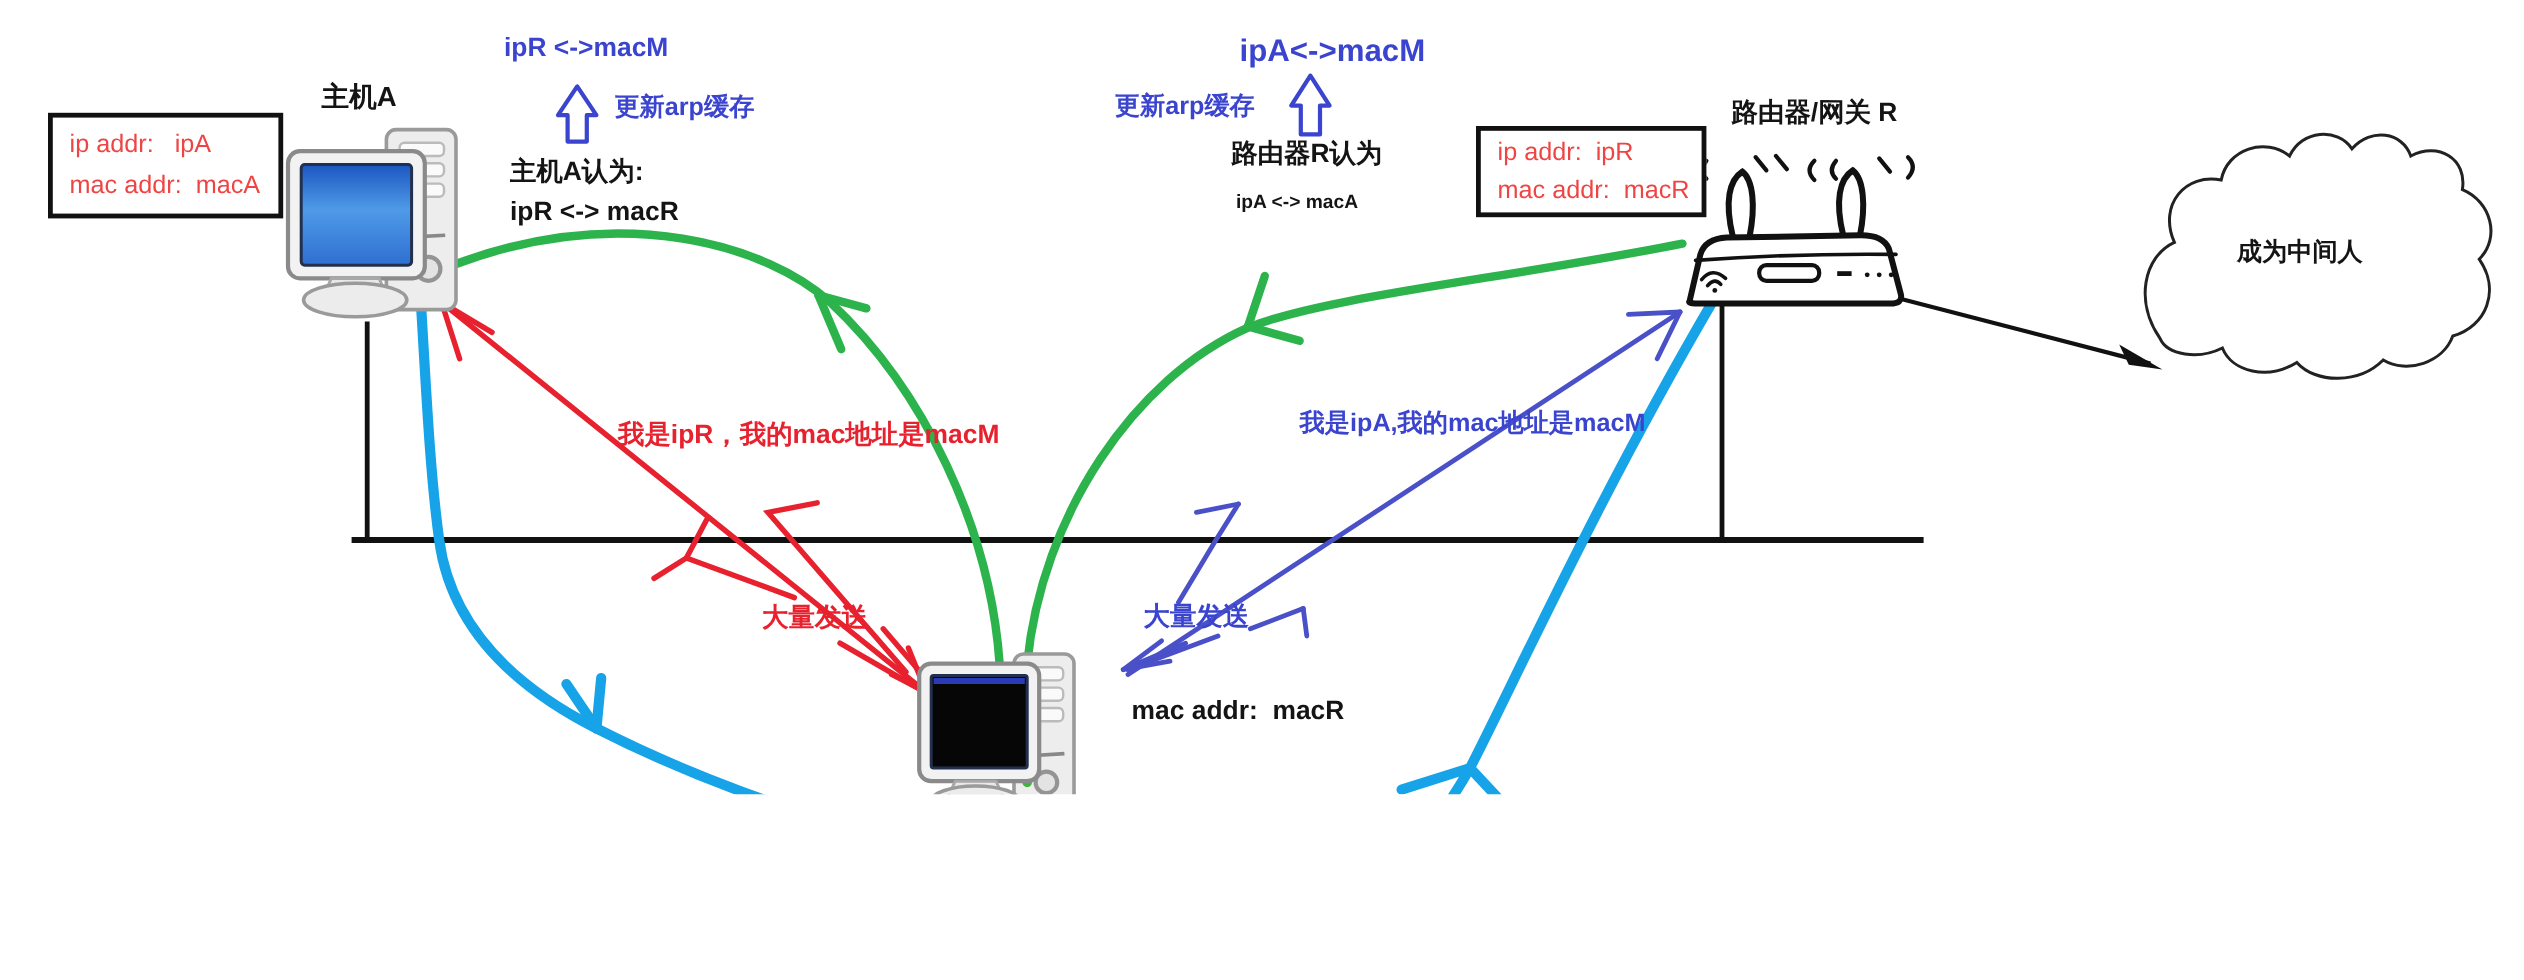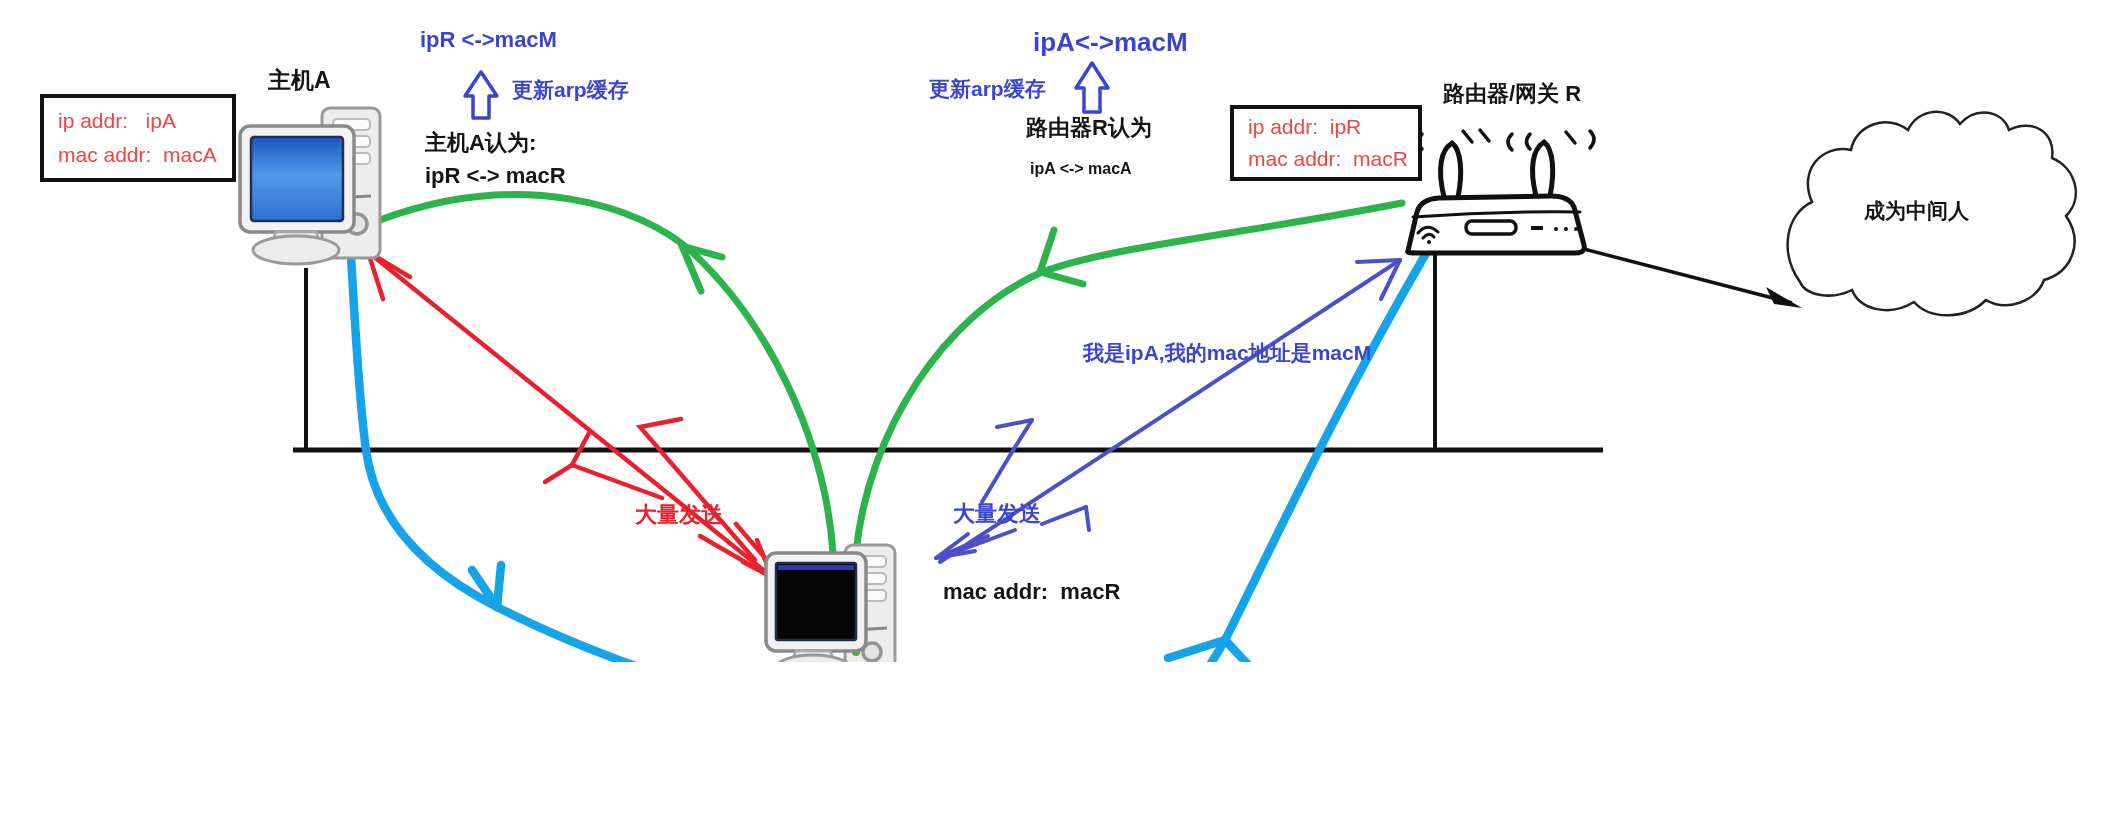--- a/index.html
+++ b/index.html
@@ -172,20 +172,21 @@
 
   <div class="infobox" style="left:1230px;top:105px;width:192px;height:76px;gap:8px;">
     <div class="line">ip addr:  ipR</div>
     <div class="line">mac addr:  macR</div>
   </div>
 
   <div class="txt black" style="left:1443px;top:82px;font-size:22px;">路由器/网关 R</div>
 
   <div class="txt black" style="left:1864px;top:199px;font-size:21px;">成为中间人</div>
 
+  <div class="txt red" style="left:515px;top:350px;font-size:22px;">我是ipR，我的mac地址是macM</div>
   <div class="txt red" style="left:635px;top:503px;font-size:22px;">大量发送</div>
 
   <div class="txt blue" style="left:1083px;top:341px;font-size:21px;">我是ipA,我的mac地址是macM</div>
   <div class="txt blue" style="left:953px;top:502px;font-size:22px;">大量发送</div>
 
   <div class="txt black" style="left:943px;top:580px;font-size:22px;">mac addr:  macR</div>
   <div class="txt black" style="left:803px;top:713px;font-size:23px;">主机M</div>
 
   <div class="statusbox" style="left:768px;top:763px;width:124px;height:36px;">
     <span class="txt cyan" style="position:static;font-size:20px;">成为中间人</span>

